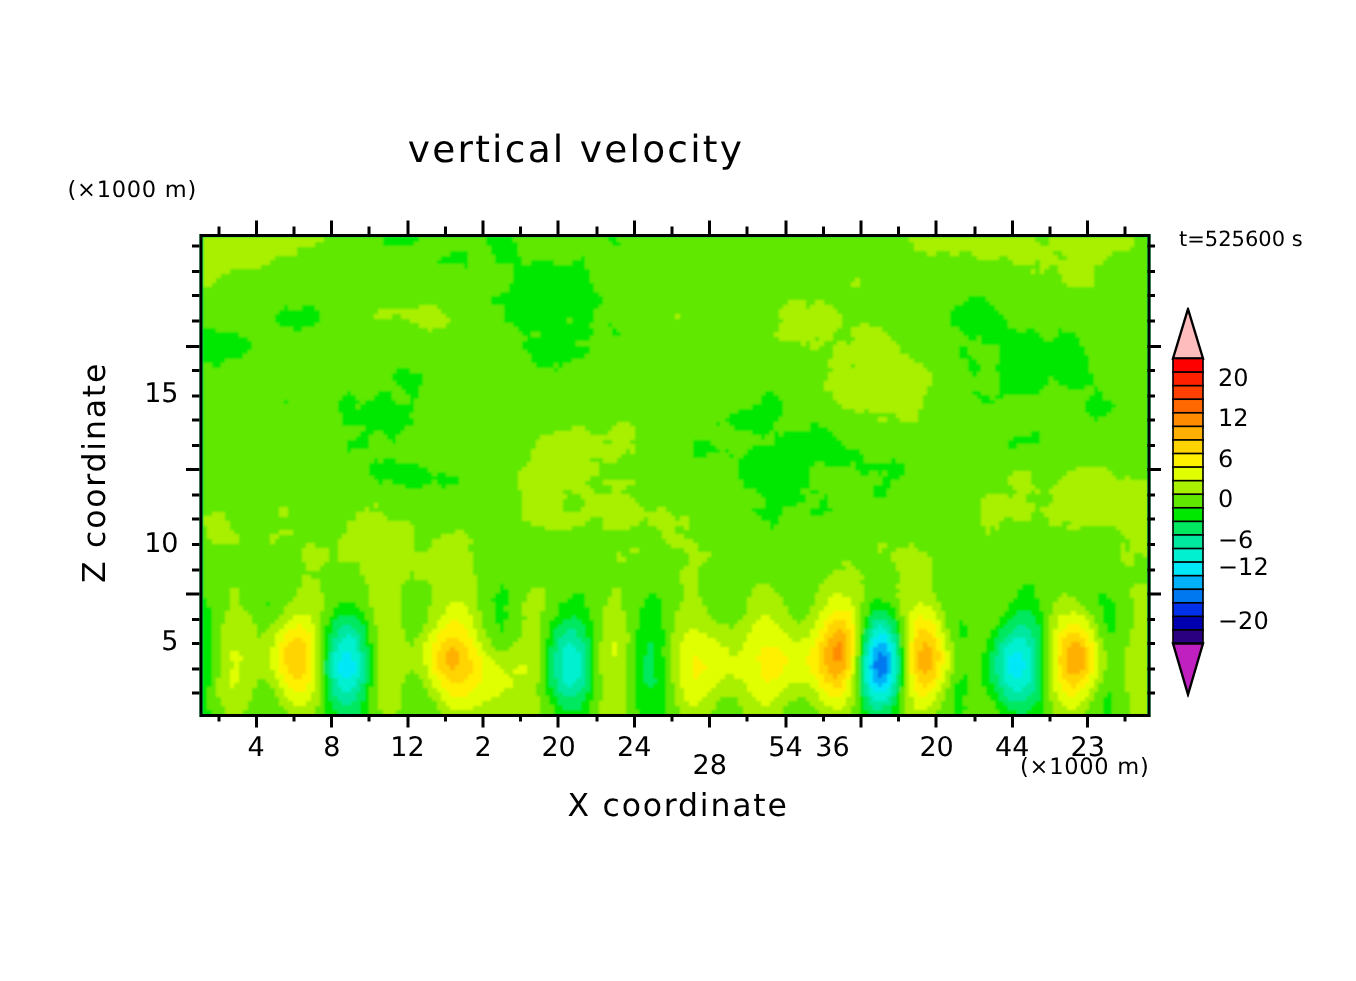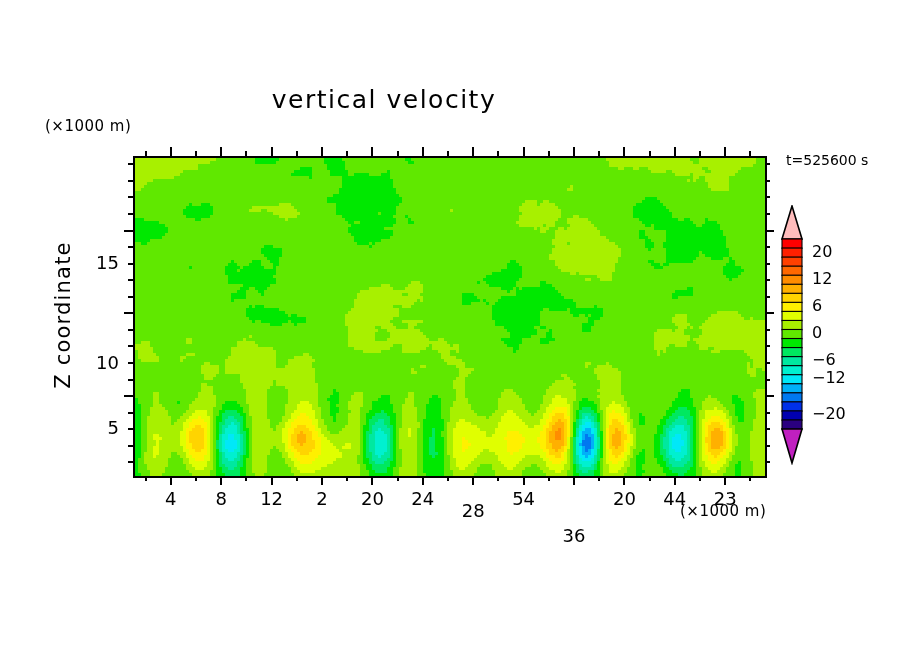--- a/index.html
+++ b/index.html
@@ -189,21 +189,21 @@
       <div class="tick-x minor" style="left: 749.4px; top: 476px;"></div>
       <div class="tick-x minor" style="left: 749.4px; top: 151px;"></div>
       <div class="xticklabel" style="left: 147.8px; top: 488px;">4</div>
       <div class="xticklabel" style="left: 198.2px; top: 488px;">8</div>
       <div class="xticklabel" style="left: 248.6px; top: 488px;">12</div>
       <div class="xticklabel" style="left: 299px; top: 488px;">2</div>
       <div class="xticklabel" style="left: 349.4px; top: 488px;">20</div>
       <div class="xticklabel" style="left: 399.8px; top: 488px;">24</div>
       <div class="xticklabel" style="left: 450.2px; top: 500px;">28</div>
       <div class="xticklabel" style="left: 500.6px; top: 488px;">54</div>
-      <div class="xticklabel" style="left: 551px; top: 488px; margin-top: 37px;">36</div>
+      <div class="xticklabel" style="left: 532px; top: 488px;">36</div>
       <div class="xticklabel" style="left: 601.4px; top: 488px;">20</div>
       <div class="xticklabel" style="left: 651.8px; top: 488px;">44</div>
       <div class="xticklabel" style="left: 702.2px; top: 488px;">23</div>
       <div class="tick-y minor" style="left: 128px; top: 461.406px;"></div>
       <div class="tick-y minor" style="left: 765px; top: 461.406px;"></div>
       <div class="tick-y minor" style="left: 128px; top: 444.844px;"></div>
       <div class="tick-y minor" style="left: 765px; top: 444.844px;"></div>
       <div class="tick-y minor" style="left: 128px; top: 428.281px;"></div>
       <div class="tick-y minor" style="left: 765px; top: 428.281px;"></div>
       <div class="tick-y minor" style="left: 128px; top: 411.719px;"></div>
@@ -236,20 +236,21 @@
       <div class="tick-y minor" style="left: 765px; top: 196.406px;"></div>
       <div class="tick-y minor" style="left: 128px; top: 179.844px;"></div>
       <div class="tick-y minor" style="left: 765px; top: 179.844px;"></div>
       <div class="tick-y minor" style="left: 128px; top: 163.281px;"></div>
       <div class="tick-y minor" style="left: 765px; top: 163.281px;"></div>
       <div class="yticklabel" style="left: 73px; top: 385.156px;">5</div>
       <div class="yticklabel" style="left: 73px; top: 320px;">10</div>
       <div class="yticklabel" style="left: 73px; top: 219.531px;">15</div>
     </div>
 
+  <div id="x-axis-label">X coordinate</div>
   <div id="x-units">(×1000 m)</div>
   <div id="y-axis-label">Z coordinate</div>
 
   <div id="colorbar">
     <svg id="colorbar-svg" width="26" height="260" viewBox="0 0 26 260">
         <path d="M 13 1 L 23 34 L 3 34 Z" fill="#ffbcbc" stroke="#000" stroke-width="1.6" stroke-linejoin="miter"></path>
         <rect x="3" y="34.00" width="20" height="9.35" fill="#ff0000" stroke="#000" stroke-width="1.1"></rect>
         <rect x="3" y="43.05" width="20" height="9.35" fill="#ff2000" stroke="#000" stroke-width="1.1"></rect>
         <rect x="3" y="52.10" width="20" height="9.35" fill="#ff4000" stroke="#000" stroke-width="1.1"></rect>
         <rect x="3" y="61.14" width="20" height="9.35" fill="#ff6800" stroke="#000" stroke-width="1.1"></rect>

